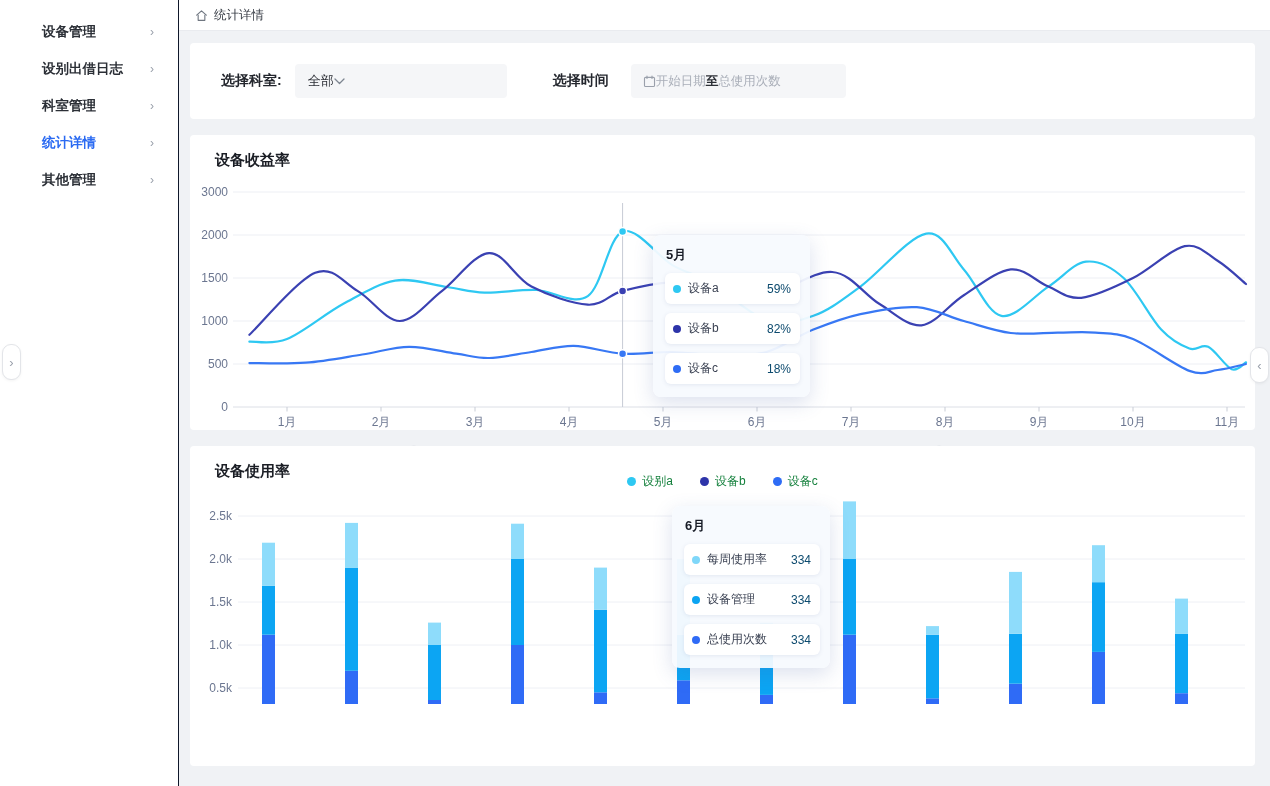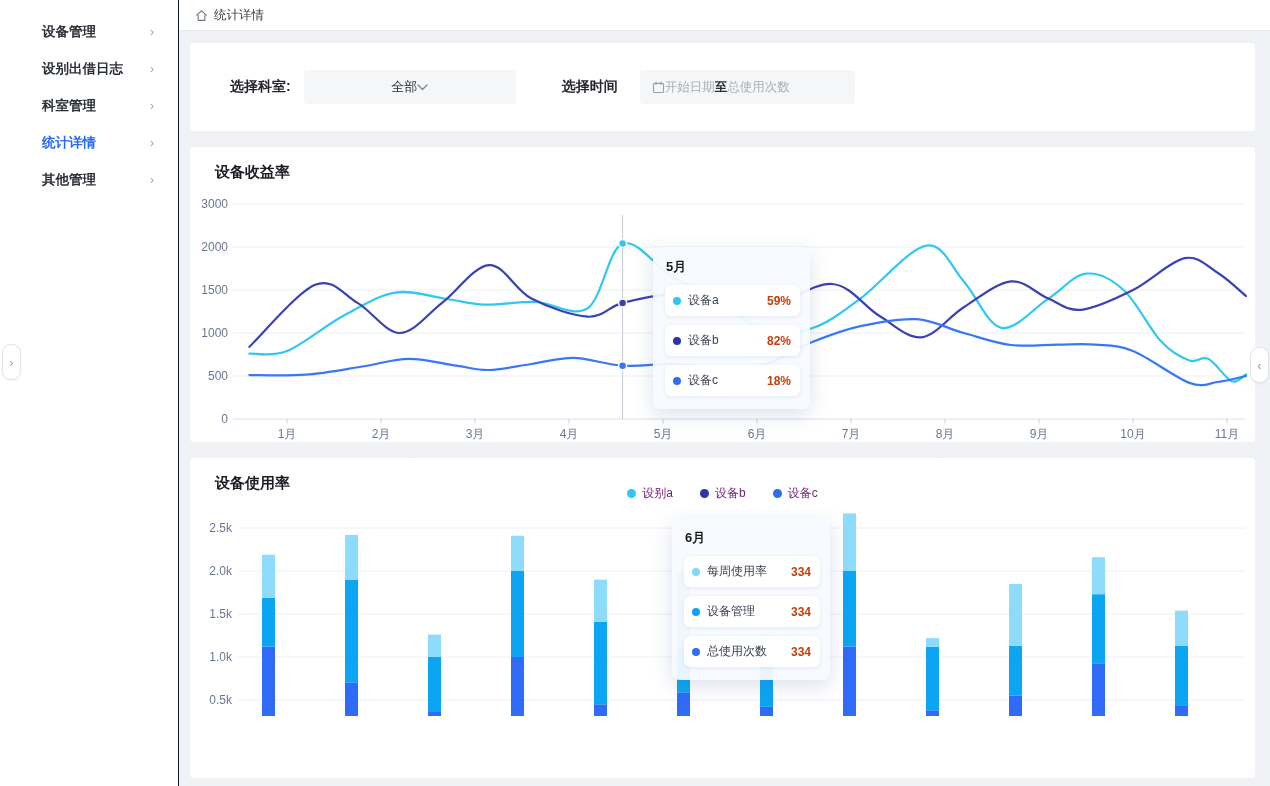--- a/index.html
+++ b/index.html
@@ -14,44 +14,44 @@
   .side-item{display:flex;justify-content:space-between;align-items:center;height:37px;padding:0 24px 0 42px;font-size:13.5px;font-weight:700;color:#2b2f36;cursor:pointer}
   .side-item.active{color:#2a6af2}
   .side-chev{color:#9aa0ab;font-size:12px;font-weight:400;transform:scaleY(1.1)}
   
   .main{position:absolute;left:178px;top:0;width:1092px;height:786px}
   .crumbbar{height:30px;background:#fff;border-bottom:1px solid #e9ebef;display:flex;align-items:center;padding-left:17px;gap:6px}
   .crumb-label{font-size:12.5px;color:#363b44}
   .content{padding:12px 15px 0 12px}
   .card{background:#fff;border-radius:4px;position:relative}
   
-  .filter-card{height:88px;display:flex;align-items:center;padding-left:40px;margin-bottom:16px;box-sizing:border-box}
+  .filter-card{height:76px;display:flex;align-items:center;padding-left:31px;margin-bottom:16px;box-sizing:border-box}
   .flabel{font-size:14px;font-weight:700;color:#23262d;white-space:nowrap}
-  .select-box{width:212px;height:34px;background:#f5f6f8;border-radius:4px;display:flex;align-items:center;justify-content:center;padding:0 13px;margin-left:13px;font-size:13px;color:#2c2f36;cursor:pointer;box-sizing:border-box}
+  .select-box{width:212px;height:34px;background:#f5f6f8;border-radius:4px;display:flex;align-items:center;justify-content:flex-start;padding:0 13px;margin-left:13px;font-size:13px;color:#2c2f36;cursor:pointer;box-sizing:border-box}
   .time-label{margin-left:46px}
   .date-box{width:215px;height:34px;background:#f5f6f8;border-radius:4px;display:flex;align-items:center;margin-left:22px;padding:0 12px;font-size:12.5px;cursor:pointer;box-sizing:border-box}
   .ph{color:#a9aeb8}
   .to{color:#2c2f36;font-weight:700;font-size:12.5px}
   
   .chart-card1{height:295px;margin-bottom:16px}
   .chart-card2{height:320px;overflow:hidden}
   .chart-title{position:absolute;left:25px;top:16px;font-size:15px;font-weight:700;color:#1b1e25;z-index:2}
   .chart-svg{position:absolute;left:0;top:0;display:block}
   
   .legend{position:absolute;left:0;right:0;top:338px;display:flex;justify-content:center;gap:27px;z-index:2}
-  .leg-item{display:flex;align-items:center;gap:6px;font-size:12px;color:#701a75;cursor:pointer}
+  .leg-item{display:flex;align-items:center;gap:6px;font-size:12px;color:#15803d;cursor:pointer}
   .leg-dot{width:9px;height:9px;border-radius:50%}
   
   .tip{position:absolute;background:rgba(246,250,254,.94);border-radius:8px;box-shadow:0 6px 20px rgba(60,90,160,.18);padding:10px 10px 4px 12px;z-index:4;box-sizing:border-box}
   .tip1{left:463px;top:100px;width:157px}
   .tip2{left:482px;top:60px;width:158px}
   .tip-title{font-size:13px;font-weight:700;color:#171b26;margin:1px 0 9px 1px}
   .tip-row{background:#fff;border-radius:6px;box-shadow:0 1px 4px rgba(80,100,150,.12);display:flex;align-items:center;padding:7px 9px 7px 8px;margin-bottom:9px;font-size:12px;color:#3a4152}
   .tip-dot{width:8px;height:8px;border-radius:50%;margin-right:7px;flex:none}
-  .tip-val{margin-left:auto;font-weight:700;color:#c2410c;font-size:12px}
+  .tip-val{margin-left:auto;font-weight:400;color:#0c4a6e;font-size:12px}
   
   .edge-pill{position:absolute;width:17px;height:34px;background:#fff;border:1px solid #e3e5e9;border-radius:9px;display:flex;align-items:center;justify-content:center;color:#9aa0ab;font-size:13px;z-index:9;box-shadow:0 1px 3px rgba(0,0,0,.05);cursor:pointer}
   .pill-left{left:2px;top:344px}
   .pill-right{right:1px;top:347px}
 </style>
 </head>
 <body>
 
 <div class="sidebar">
   <div class="side-menu">

